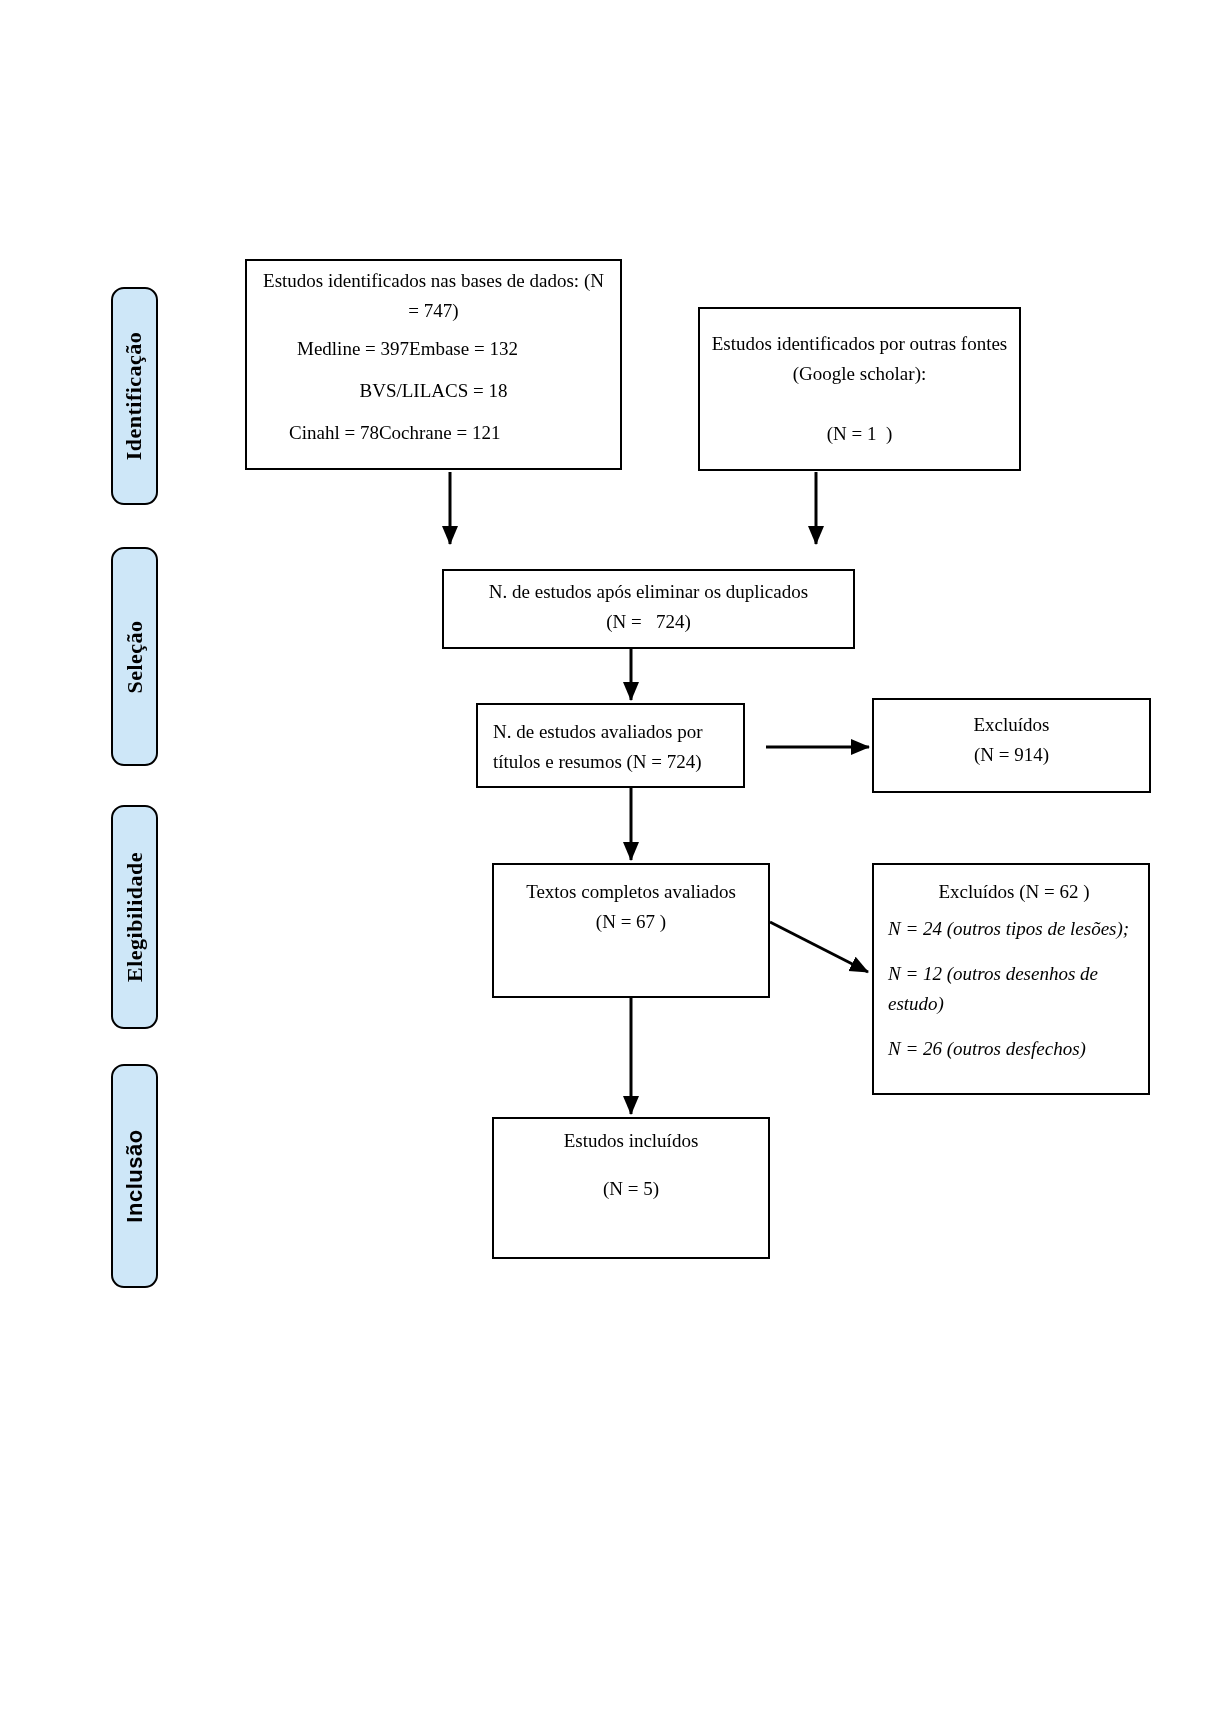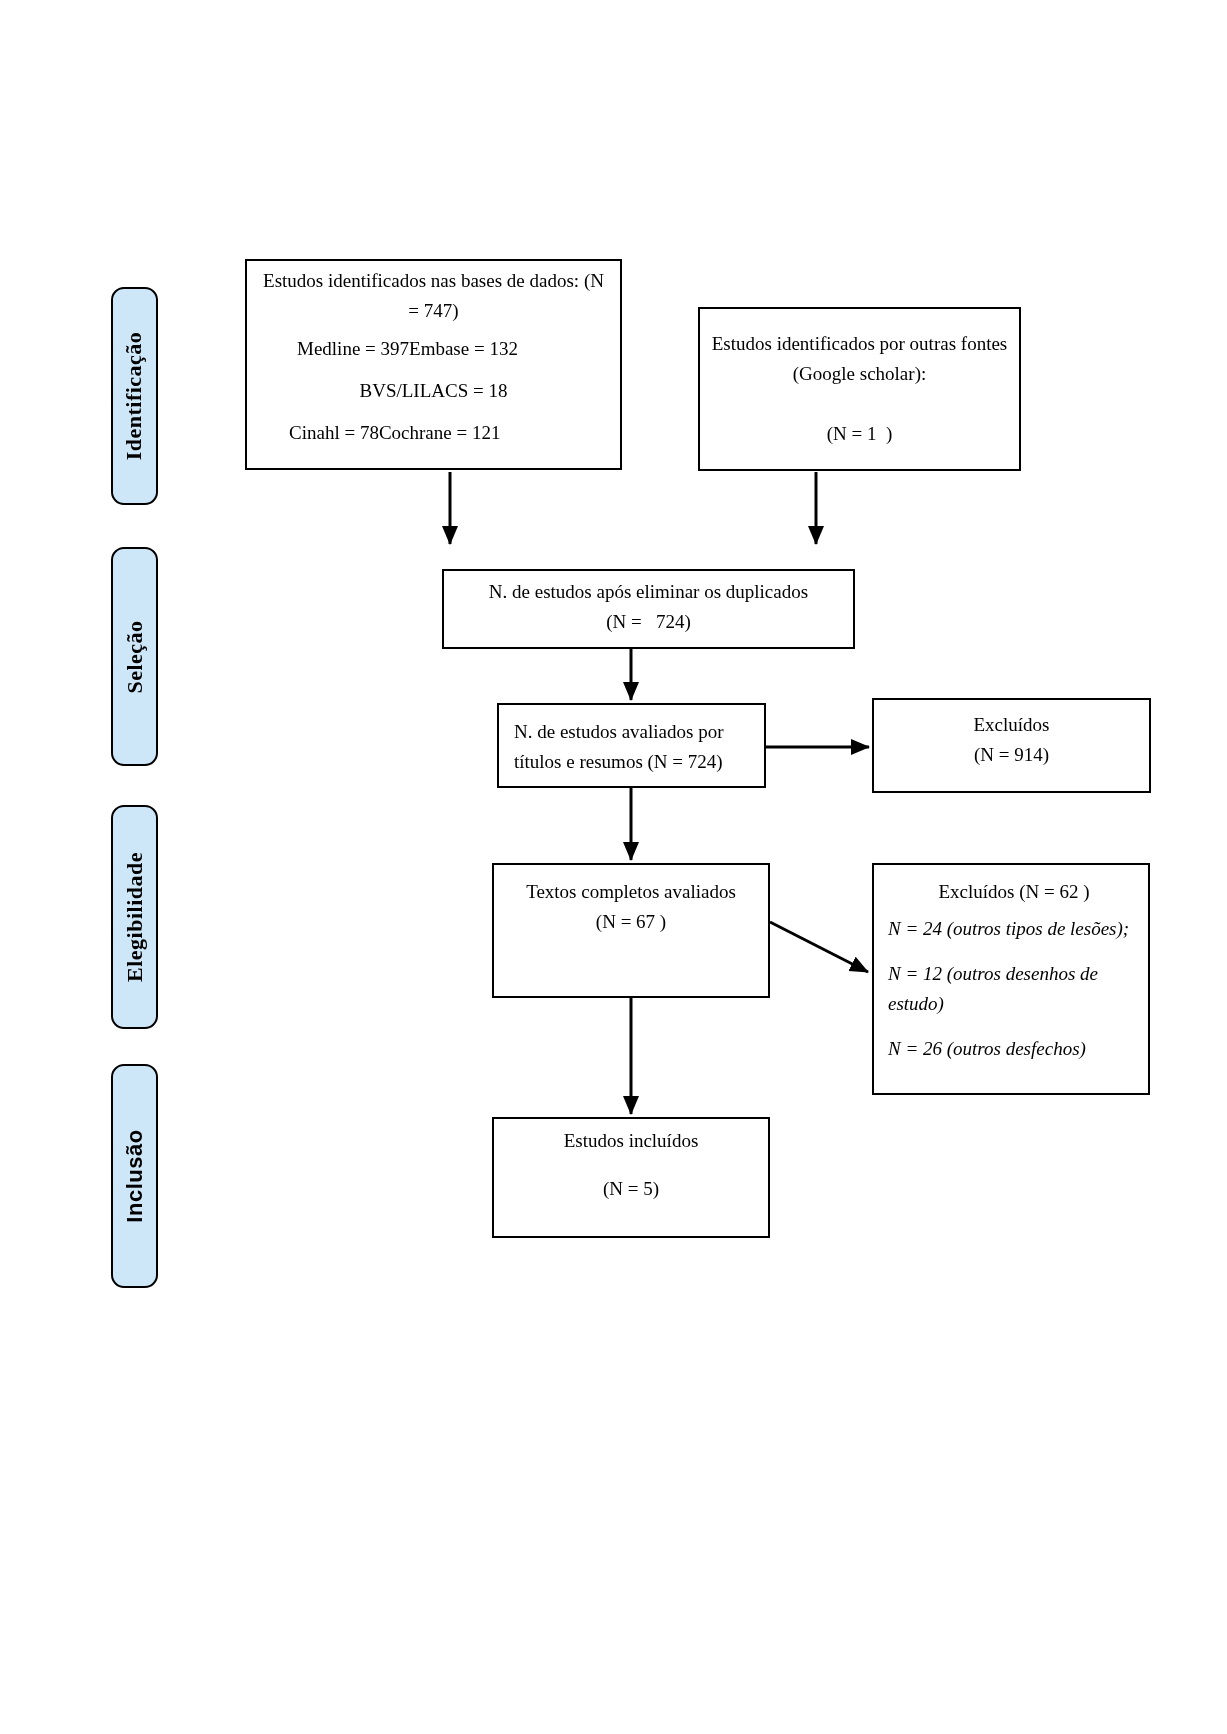--- a/index.html
+++ b/index.html
@@ -127,21 +127,21 @@
 (Google scholar):
 
 (N = 1  )</div>
   </div>
 
   <div class="box box-dedup" style="left:442px;top:569px;width:413px;height:80px">
     <div class="ml">N. de estudos após eliminar os duplicados
 (N =   724)</div>
   </div>
 
-  <div class="box box-screened" style="left:497px;top:703px;width:269px;height:85px">
+  <div class="box box-screened" style="left:476px;top:703px;width:269px;height:85px">
     <div class="ml">N. de estudos avaliados por
 títulos e resumos (N = 724)</div>
   </div>
 
   <div class="box box-excl-screening" style="left:872px;top:698px;width:279px;height:95px">
     <div class="ml">Excluídos
 (N = 914)</div>
   </div>
 
   <div class="box box-fulltext" style="left:492px;top:863px;width:278px;height:135px">
@@ -149,19 +149,19 @@
 (N = 67 )</div>
   </div>
 
   <div class="box box-excl-fulltext" style="left:872px;top:863px;width:278px;height:232px">
     <div class="b7-title">Excluídos (N = 62 )</div>
     <div class="b7-item">N = 24 (outros tipos de lesões);</div>
     <div class="b7-item">N = 12 (outros desenhos de estudo)</div>
     <div class="b7-item">N = 26 (outros desfechos)</div>
   </div>
 
-  <div class="box box-included" style="left:492px;top:1117px;width:278px;height:121px">
+  <div class="box box-included" style="left:492px;top:1117px;width:278px;height:142px">
     <div class="ml">Estudos incluídos
 
 (N = 5)</div>
   </div>
 
 </div>
 
 </body></html>

